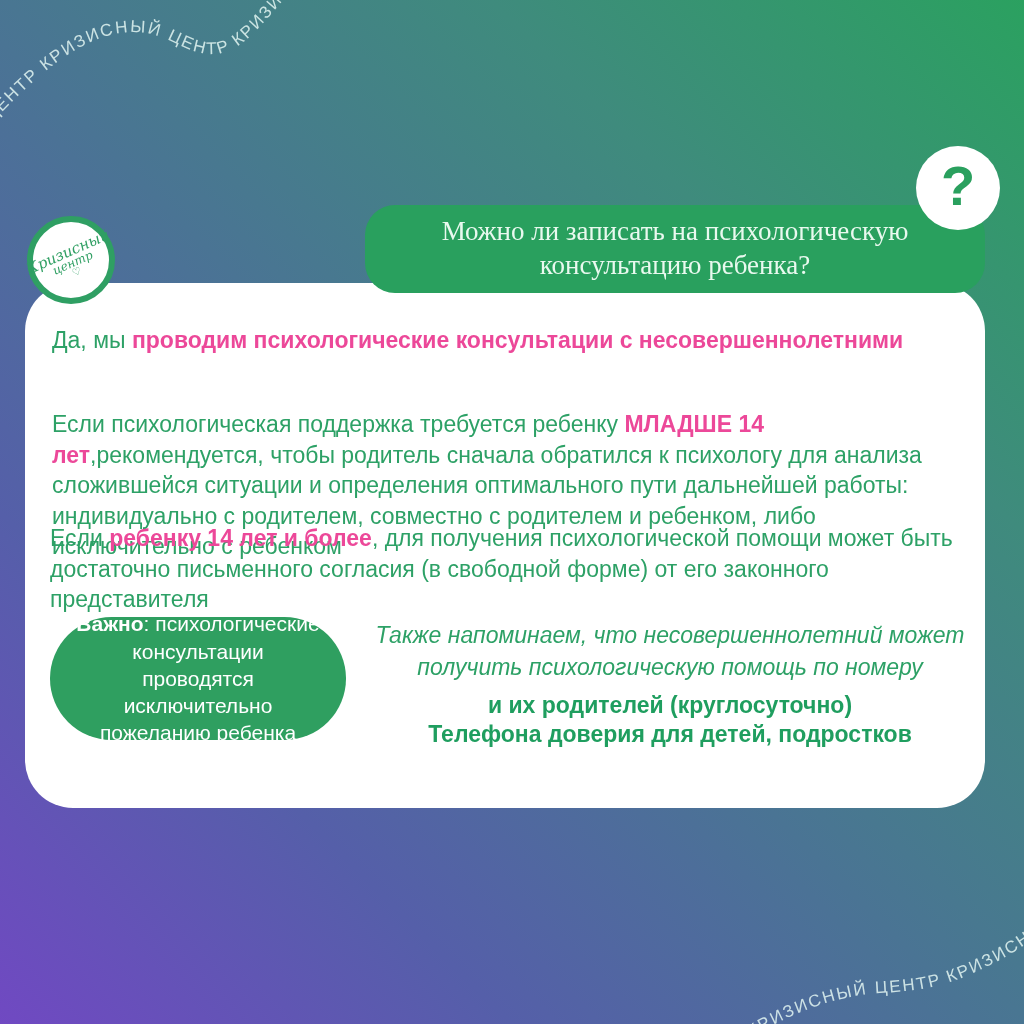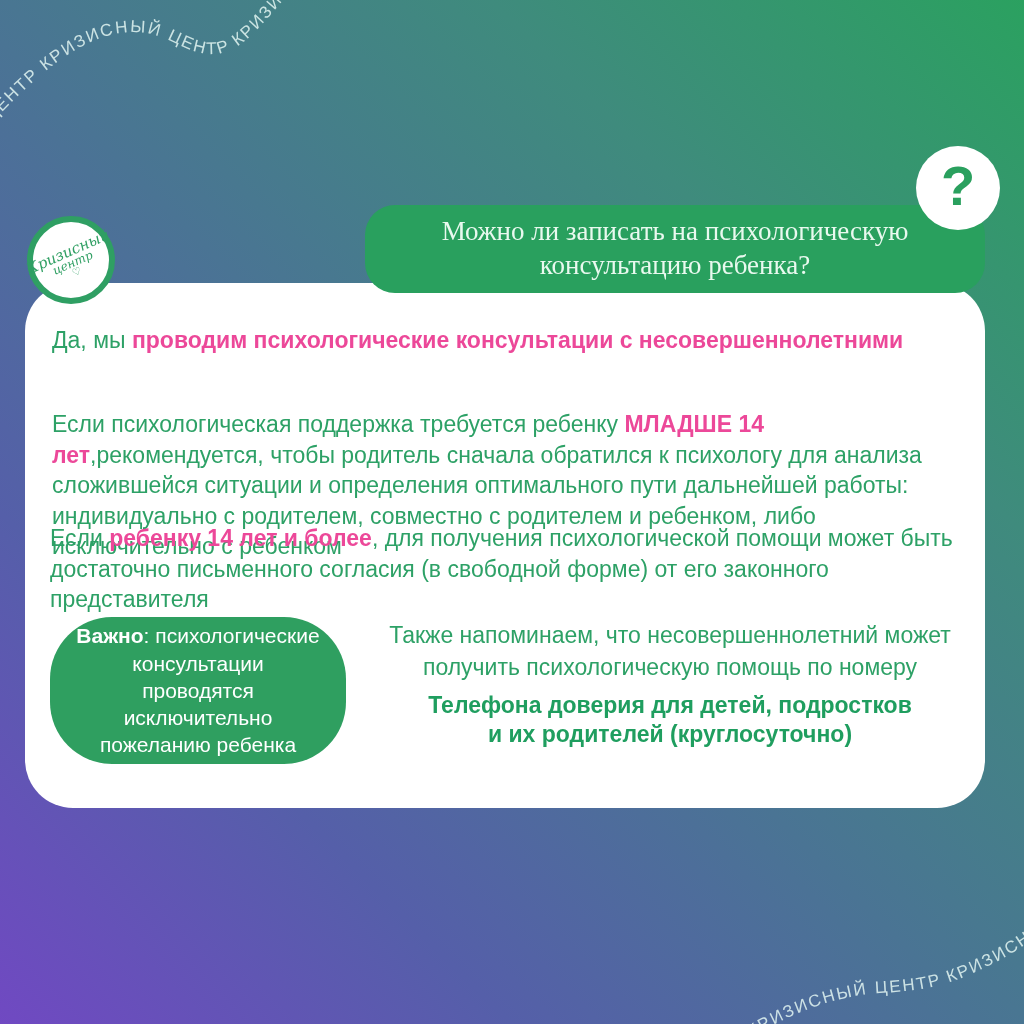--- a/index.html
+++ b/index.html
@@ -37,31 +37,31 @@
   }
   .logo-l1{font-size:15px;}
   .logo-l2{font-size:12px;}
   .logo-heart{font-size:10px;line-height:0.6;}
   .para{position:absolute;color:#2da166;font-size:23px;line-height:1.33;}
   .para .bold{font-weight:bold;color:#ec4899;}
   .p1{left:27px;top:42px;width:910px;}
   .p2{left:27px;top:102px;width:915px;margin-top:24px;}
   .p3{left:25px;top:240px;width:925px;}
   .important{
-    position:absolute;left:25px;top:334px;width:296px;height:147px;
+    position:absolute;left:25px;top:334px;width:296px;height:123px;
     background:#2f9f60;border-radius:62px;color:#ffffff;
     display:flex;align-items:center;justify-content:center;text-align:center;
     font-size:21px;line-height:1.3;padding:0 24px;box-sizing:border-box;
   }
   .important .bold{font-weight:bold;}
   .phone{
     position:absolute;left:335px;top:336px;width:620px;text-align:center;
     color:#2da166;font-size:23px;
   }
-  .phone-intro div{line-height:1.4;}
+  .phone-intro div{line-height:1.4;font-style:italic;}
   .phone-bold{margin-top:8px;font-weight:bold;color:#1f9e5f;}
   .phone-bold div{line-height:1.26;}
 </style>
 </head>
 <body>
 
 <div class="poster">
 
   <svg class="wm-svg" viewBox="0 0 1024 1024">
     <defs>
@@ -95,22 +95,22 @@
         <span class="bold">Важно</span><span>: психологические консультации проводятся исключительно пожеланию ребенка</span>
       </div>
     </div>
 
     <div class="phone">
       <div class="phone-intro">
         <div>Также напоминаем, что несовершеннолетний может</div>
         <div>получить психологическую помощь по номеру</div>
       </div>
       <div class="phone-bold">
+        <div>и их родителей (круглосуточно)</div>
         <div>Телефона доверия для детей, подростков</div>
-        <div>и их родителей (круглосуточно)</div>
       </div>
     </div>
 
   </div>
 
   <div class="bubble">
     <span>Можно ли записать на психологическую консультацию ребенка?</span>
   </div>
 
   <div class="qcircle">

